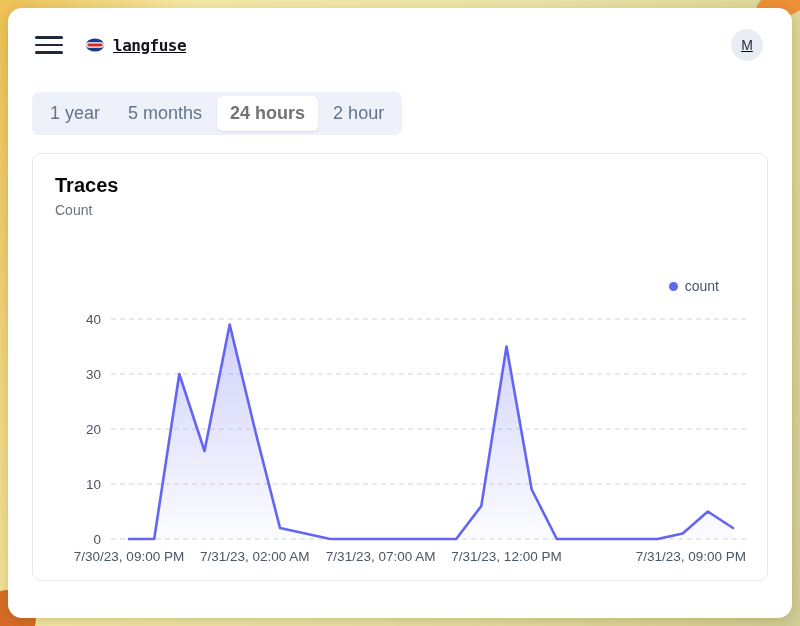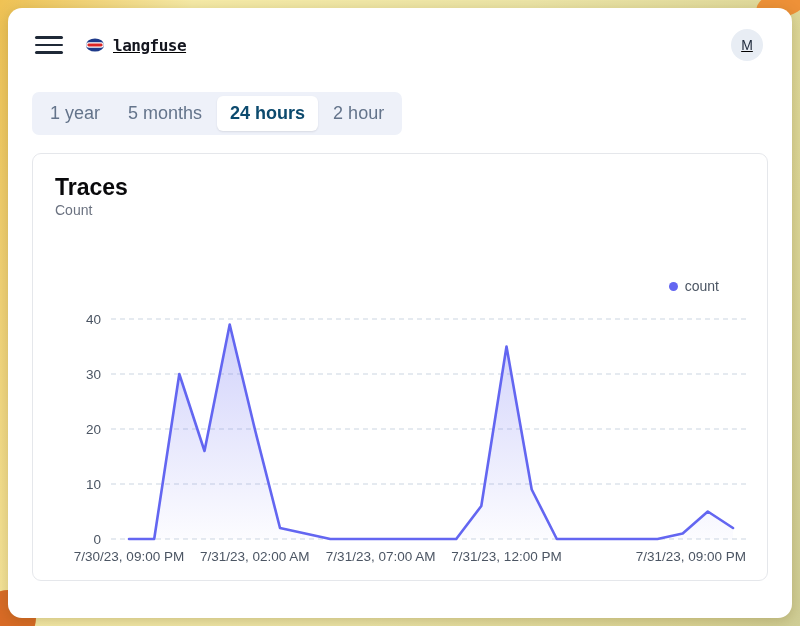--- a/index.html
+++ b/index.html
@@ -26,25 +26,25 @@
   .wordmark{margin-left:8px;font-family:"DejaVu Sans Mono",monospace;font-weight:bold;
     font-size:16px;letter-spacing:-0.5px;color:#14161f;}
   .spacer{flex:1;}
   .avatar{width:32px;height:32px;border-radius:50%;background:#e8edf4;border:none;cursor:pointer;
     color:#1e293b;font-size:14px;font-weight:500;display:flex;align-items:center;justify-content:center;}
   
   .tabs{display:inline-flex;align-items:center;margin:10px 0 0 24px;background:#eef1f9;
     border-radius:7px;padding:4px 5px;gap:2px;}
   .tab{border:none;background:transparent;color:#64748b;font-family:inherit;font-size:18px;
     padding:7px 13px;border-radius:6px;cursor:pointer;white-space:nowrap;}
-  .tab.active{background:#ffffff;color:#0c4a6e;font-weight:600;box-shadow:0 1px 2px rgba(15,23,42,.10);}
+  .tab.active{background:#ffffff;color:#737373;font-weight:600;box-shadow:0 1px 2px rgba(15,23,42,.10);}
   
   .card{position:relative;margin:18px 24px 0 24px;width:736px;height:428px;background:#fff;
     border:1px solid #e5e7eb;border-radius:9px;}
-  .card-title{position:absolute;left:22px;top:20px;font-size:23px;font-weight:700;color:#09090b;}
+  .card-title{position:absolute;left:22px;top:20px;font-size:20px;font-weight:700;color:#09090b;}
   .card-subtitle{position:absolute;left:22px;top:48px;font-size:14px;color:#6b7280;}
   .legend{position:absolute;top:124px;right:48px;display:flex;align-items:center;gap:7px;}
   .legend-dot{width:9px;height:9px;border-radius:50%;}
   .legend-label{font-size:14px;color:#4b5563;}
   .chart-svg{position:absolute;left:0;top:100px;}
   .tick{font-family:"Liberation Sans",sans-serif;font-size:13.5px;fill:#4b5563;}
 </style>
 </head>
 <body>
 

